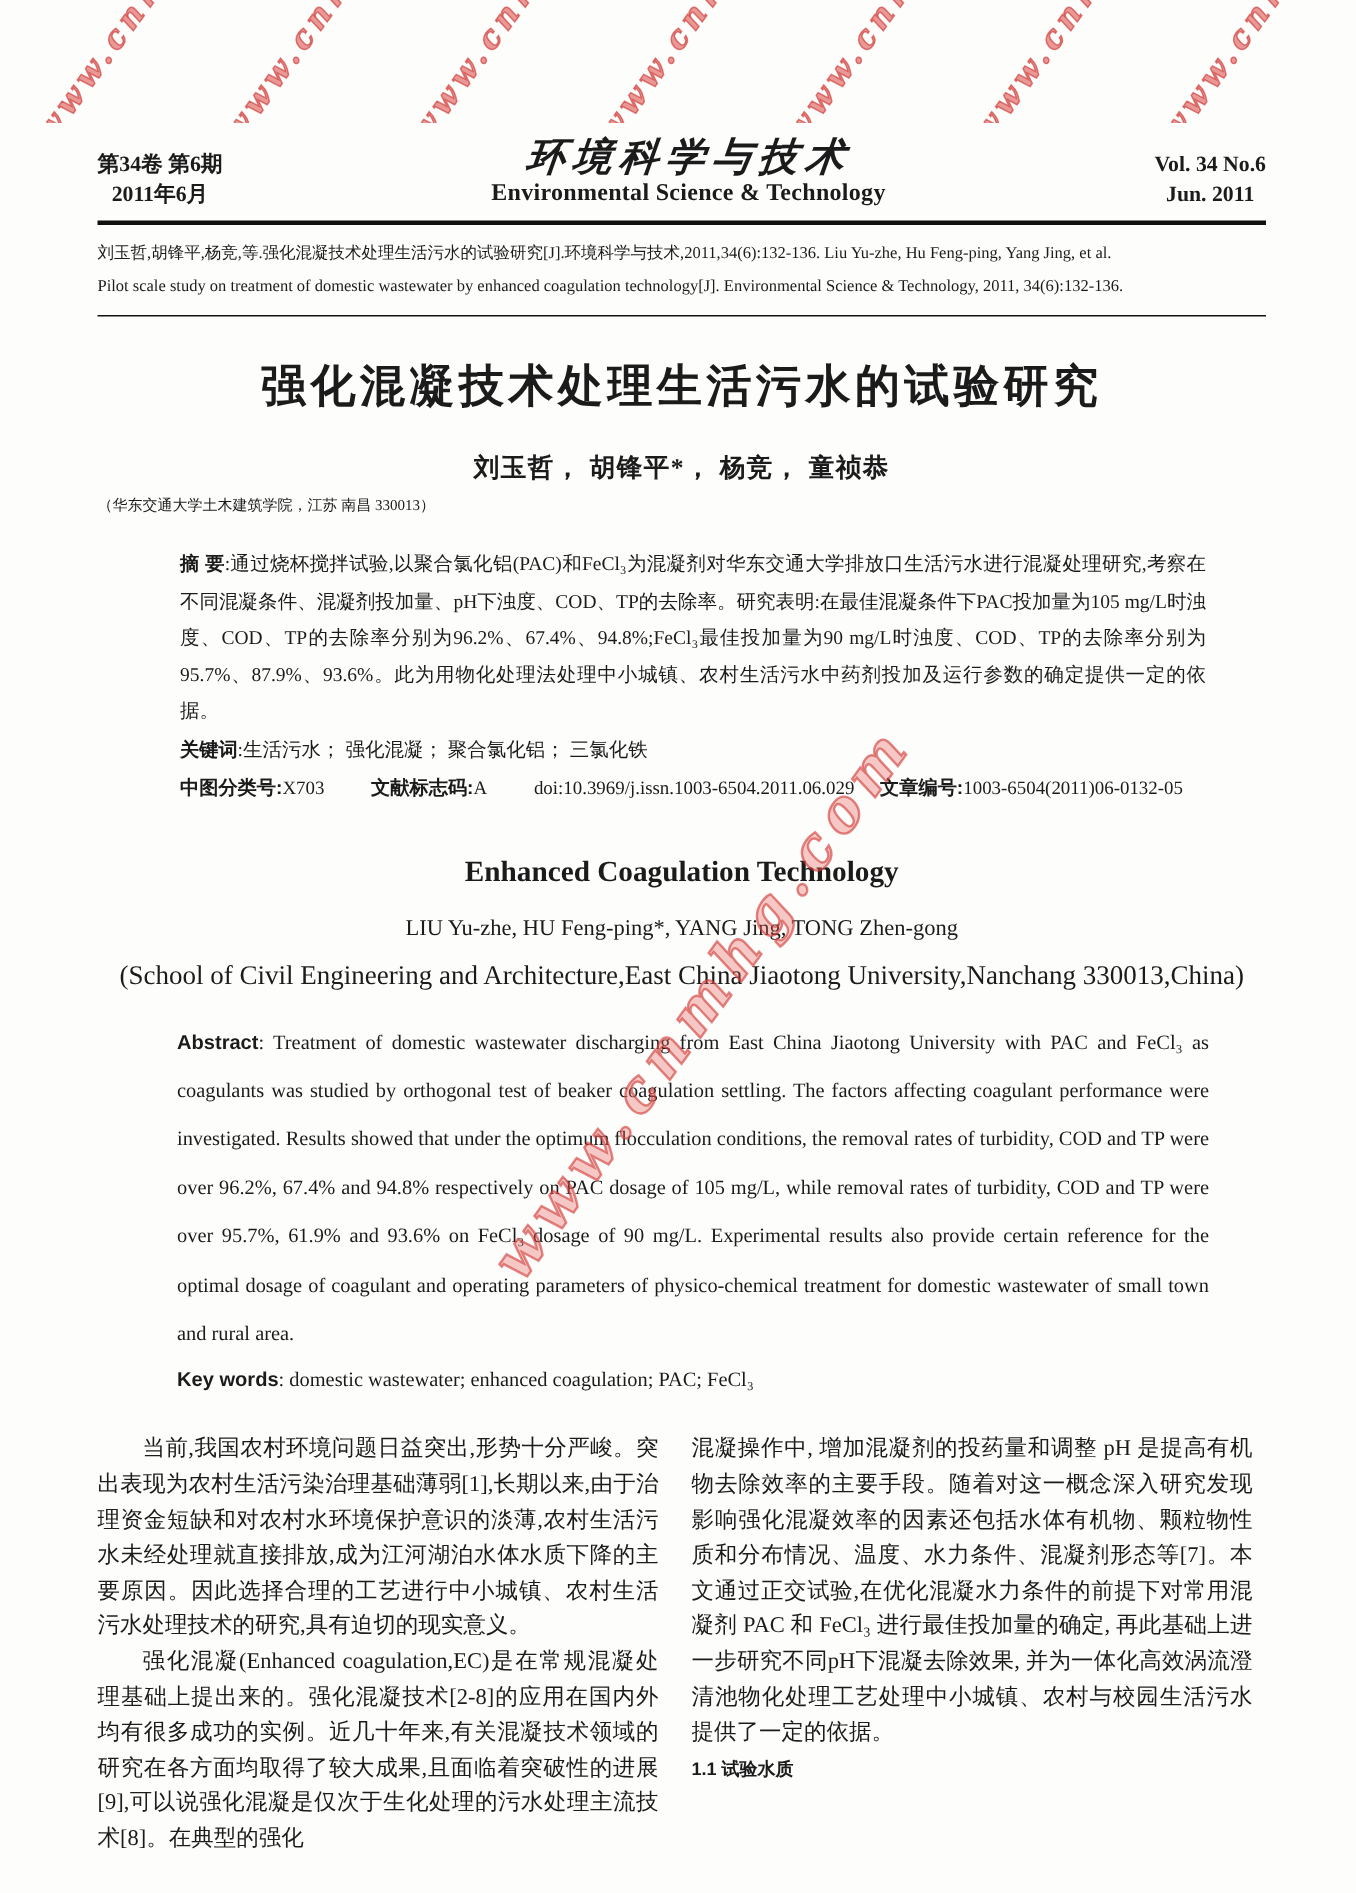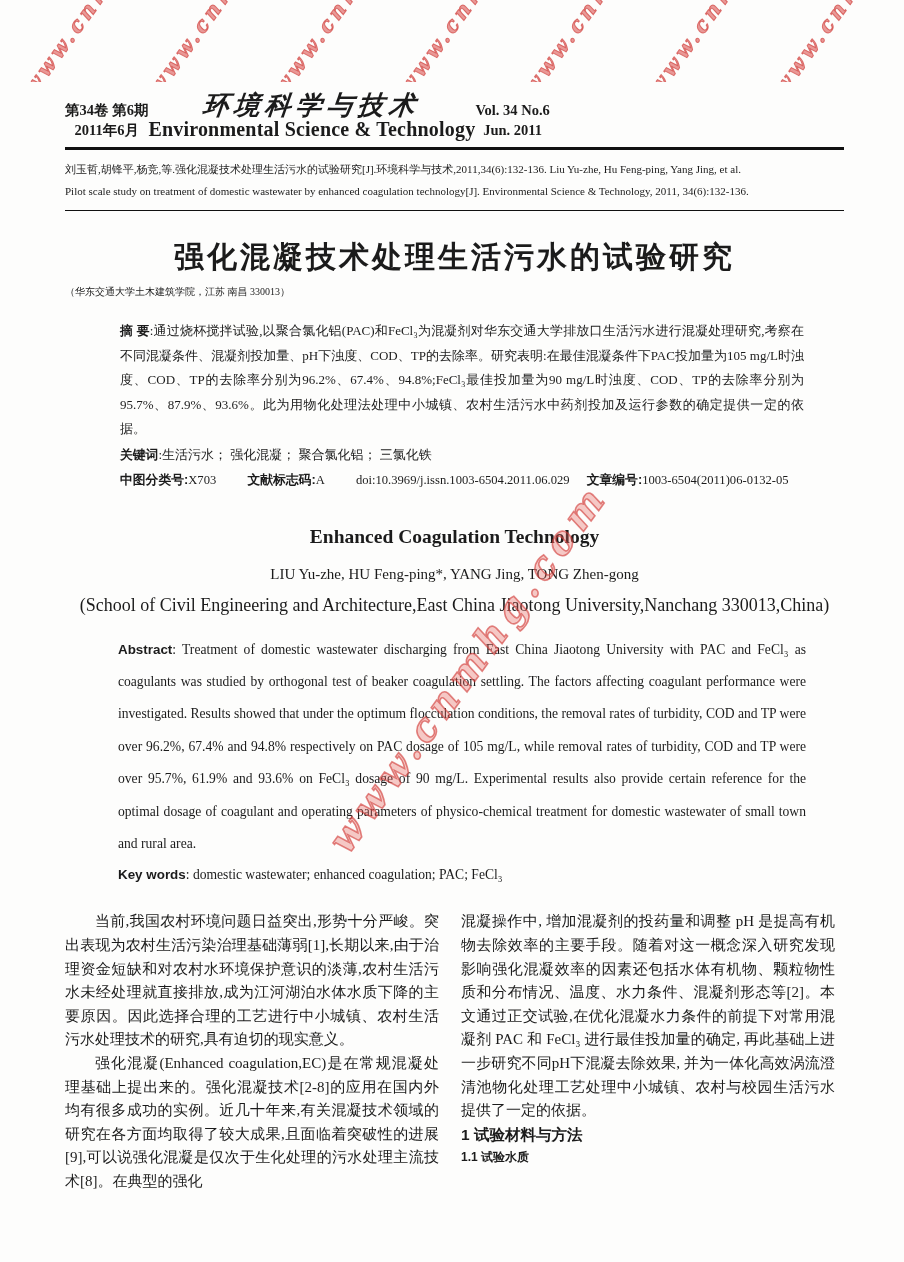--- a/index.html
+++ b/index.html
@@ -14,26 +14,26 @@
   .wm-frag{position:absolute;top:74px;font-family:"DejaVu Serif",serif;font-style:italic;font-weight:bold;
     font-size:21px;letter-spacing:4px;color:rgba(216,70,66,0.55);
     -webkit-text-stroke:1px rgba(206,55,52,0.65);
     transform:rotate(-54deg);transform-origin:left bottom;white-space:nowrap;}
   .wm-center{position:absolute;left:238px;top:645px;width:460px;text-align:center;
     font-family:"DejaVu Serif",serif;font-style:italic;font-weight:bold;
     font-size:38px;letter-spacing:7px;color:rgba(228,96,92,0.34);
     -webkit-text-stroke:1.6px rgba(210,60,56,0.62);
     transform:rotate(-54deg);white-space:nowrap;pointer-events:none;}
   
-  .header{display:flex;align-items:flex-end;margin-top:80px;}
+  .header{display:flex;justify-content:space-between;align-items:flex-end;margin-top:80px;}
   .hdr-side{font-weight:bold;font-size:14.5px;line-height:20px;text-align:center;white-space:nowrap;}
   .hdr-center{text-align:center;}
   .journal-zh{font-weight:900;font-style:italic;font-size:26px;letter-spacing:5px;line-height:26px;
     font-family:"DejaVu Serif",serif;transform:skewX(-6deg);}
-  .journal-en{font-weight:bold;font-size:20px;line-height:22px;letter-spacing:0.2px;}
+  .journal-en{font-weight:bold;font-size:16px;line-height:22px;letter-spacing:0.2px;}
   .rule-thick{border:0;border-top:3px solid #111;margin:7px 0 8px 0;}
   .rule-thin{border:0;border-top:1.8px solid #111;margin:8px 0 0 0;}
   .citation{font-size:11px;line-height:22px;text-align:justify;}
   
   .title-zh{margin-top:26px;text-align:center;font-family:"Liberation Sans","DejaVu Sans",sans-serif;
     font-weight:bold;font-size:30px;letter-spacing:3px;}
   .authors-zh{margin-top:22px;text-align:center;font-size:17px;font-weight:600;letter-spacing:1px;}
   .affil-zh{margin-top:7px;text-align:left;font-size:10px;}
   
   .abs-zh{margin:20px 0 0 55px;width:684px;font-size:13px;line-height:24.5px;text-align:justify;}
@@ -93,20 +93,21 @@
   <hr class="rule-thick">
 
   <div class="citation">
     <div>刘玉哲,胡锋平,杨竞,等.强化混凝技术处理生活污水的试验研究[J].环境科学与技术,2011,34(6):132-136. Liu Yu-zhe, Hu Feng-ping, Yang Jing, et al.</div>
     <div>Pilot scale study on treatment of domestic wastewater by enhanced coagulation technology[J]. Environmental Science &amp; Technology, 2011, 34(6):132-136.</div>
   </div>
 
   <hr class="rule-thin">
 
   <div class="title-zh">强化混凝技术处理生活污水的试验研究</div>
+  <div class="authors-zh">刘玉哲，  胡锋平*，  杨竞，  童祯恭</div>
   <div class="affil-zh">（华东交通大学土木建筑学院，江苏  南昌  330013）</div>
 
   <div class="abs-zh">
     <b>摘  要</b><span>:通过烧杯搅拌试验,以聚合氯化铝(PAC)和FeCl₃为混凝剂对华东交通大学排放口生活污水进行混凝处理研究,考察在不同混凝条件、混凝剂投加量、pH下浊度、COD、TP的去除率。研究表明:在最佳混凝条件下PAC投加量为105 mg/L时浊度、COD、TP的去除率分别为96.2%、67.4%、94.8%;FeCl₃最佳投加量为90 mg/L时浊度、COD、TP的去除率分别为95.7%、87.9%、93.6%。此为用物化处理法处理中小城镇、农村生活污水中药剂投加及运行参数的确定提供一定的依据。</span>
   </div>
   <div class="kw">
     <b>关键词</b><span>:生活污水；  强化混凝；  聚合氯化铝；  三氯化铁</span>
   </div>
   <div class="meta">
     <span><b>中图分类号:</b><span>X703</span></span>
@@ -127,19 +128,18 @@
   <div class="kw-en">
     <b>Key words</b><span>: domestic wastewater; enhanced coagulation; PAC; FeCl₃</span>
   </div>
 
   <div class="columns">
     <div class="col">
       <p>当前,我国农村环境问题日益突出,形势十分严峻。突出表现为农村生活污染治理基础薄弱[1],长期以来,由于治理资金短缺和对农村水环境保护意识的淡薄,农村生活污水未经处理就直接排放,成为江河湖泊水体水质下降的主要原因。因此选择合理的工艺进行中小城镇、农村生活污水处理技术的研究,具有迫切的现实意义。</p>
       <p>强化混凝(Enhanced coagulation,EC)是在常规混凝处理基础上提出来的。强化混凝技术[2-8]的应用在国内外均有很多成功的实例。近几十年来,有关混凝技术领域的研究在各方面均取得了较大成果,且面临着突破性的进展[9],可以说强化混凝是仅次于生化处理的污水处理主流技术[8]。在典型的强化</p>
     </div>
     <div class="col">
-      <p class="cont">混凝操作中, 增加混凝剂的投药量和调整 pH 是提高有机物去除效率的主要手段。随着对这一概念深入研究发现影响强化混凝效率的因素还包括水体有机物、颗粒物性质和分布情况、温度、水力条件、混凝剂形态等[2]。本文通过正交试验,在优化混凝水力条件的前提下对常用混凝剂 PAC 和 FeCl₃ 进行最佳投加量的确定, 再此基础上进一步研究不同pH下混凝去除效果, 并为一体化高效涡流澄清池物化处理工艺处理中小城镇、农村与校园生活污水提供了一定的依据。</p>
-      <p class="h1">1  试验材料与方法</p>
+      <p class="cont">混凝操作中, 增加混凝剂的投药量和调整 pH 是提高有机物去除效率的主要手段。随着对这一概念深入研究发现影响强化混凝效率的因素还包括水体有机物、颗粒物性质和分布情况、温度、水力条件、混凝剂形态等[7]。本文通过正交试验,在优化混凝水力条件的前提下对常用混凝剂 PAC 和 FeCl₃ 进行最佳投加量的确定, 再此基础上进一步研究不同pH下混凝去除效果, 并为一体化高效涡流澄清池物化处理工艺处理中小城镇、农村与校园生活污水提供了一定的依据。</p>
       <p class="h2">1.1  试验水质</p>
     </div>
   </div>
 
 </div>
 
 </body></html>

